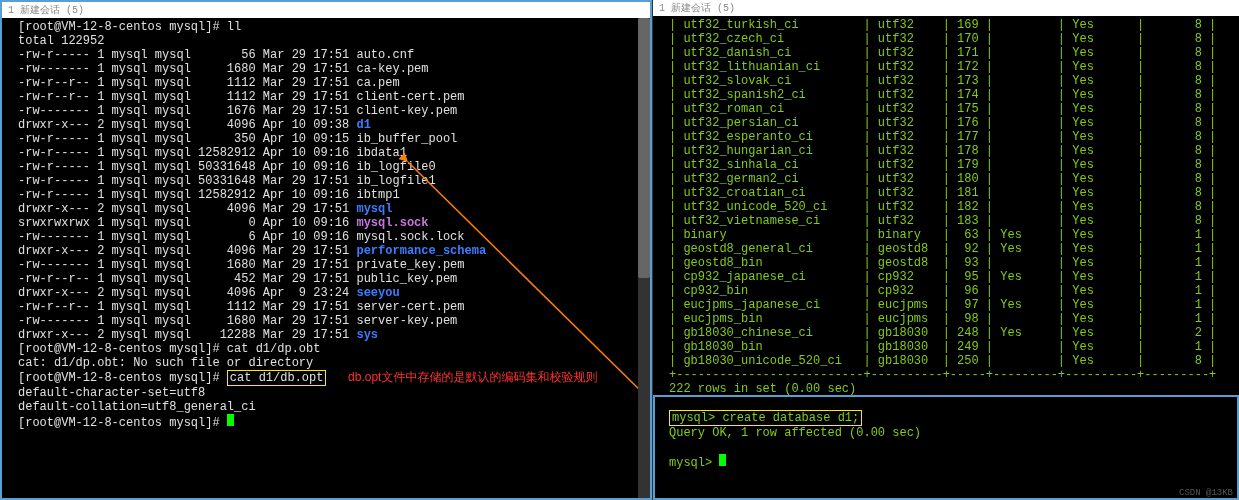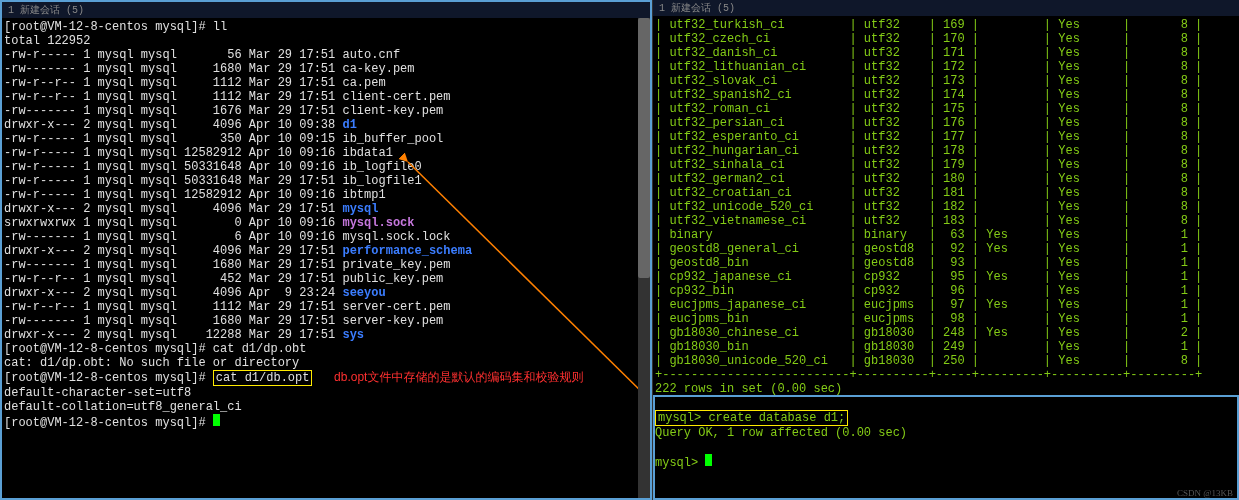--- a/index.html
+++ b/index.html
@@ -21,30 +21,30 @@
   position: relative;
 }
 .right-panel {
   flex: 1;
   height: 500px;
   background: #000;
   border-left: 1px solid #333;
   position: relative;
 }
 .titlebar {
-  background: #0f172a;
+  background: #ffffff;
   height: 16px;
   color: #888;
   font-size: 10px;
   padding-left: 6px;
   display: flex;
   align-items: center;
 }
 .term {
-  padding: 2px 2px;
+  padding: 2px 16px;
   line-height: 14px;
   font-size: 12px;
   white-space: pre;
   position: relative;
 }
 .prompt { color: #e0e0e0; }
 .dir-blue { color: #3b7dff; font-weight: bold; }
 .magenta { color: #c678dd; font-weight: bold; }
 .white { color: #e0e0e0; }
 .total { color: #e0e0e0; }
@@ -70,21 +70,21 @@
   color: black;
   display: inline-block;
   width: 7px;
   height: 12px;
 }
 .table-row { white-space: pre; color: #84cc16; line-height: 14px; }
 .scroll-left { position: absolute; right: 0; top: 16px; bottom: 0; width: 12px; background: #333; }
 .scroll-thumb { position: absolute; right: 0; width: 12px; background: #666; border-radius: 2px; }
 .right-grab { position: absolute; left: 652px; top: 0; bottom: 0; width: 6px; background: #2b2b2b; cursor: ew-resize; }
 .blue-frame { position: absolute; left: 0; right: 0; bottom: 0; top: 395px; border: 2px solid #5a9fd4; pointer-events:none; }
-.watermark { position: absolute; right: 6px; bottom: 2px; color: #555; font-size: 9px; font-family: Liberation Serif, serif;}
+.watermark { position: absolute; right: 6px; bottom: 2px; color: #555; font-size: 9px; font-family: Liberation Mono, monospace;}
 </style>
 </head>
 <body>
 
 <div class="left-panel">
   <div class="titlebar">
     <span>1 新建会话 (5) </span>
   </div>
   <div class="term" id="left-term"><span class="prompt">[root@VM-12-8-centos mysql]#</span> <span>ll</span>
 <span class="total">total 122952</span>

